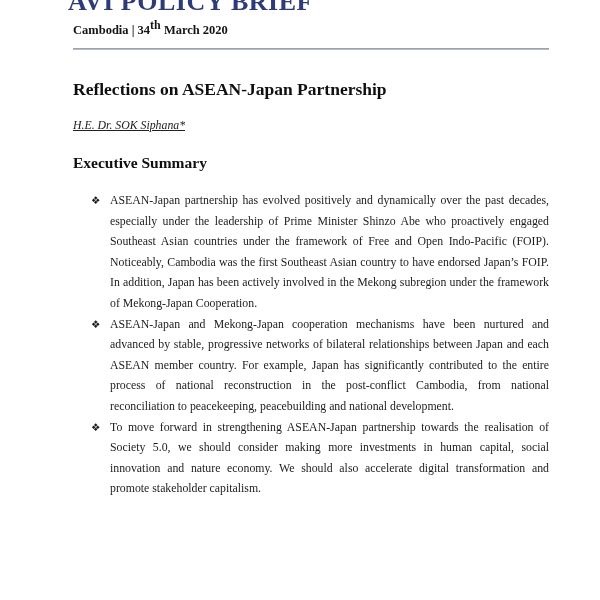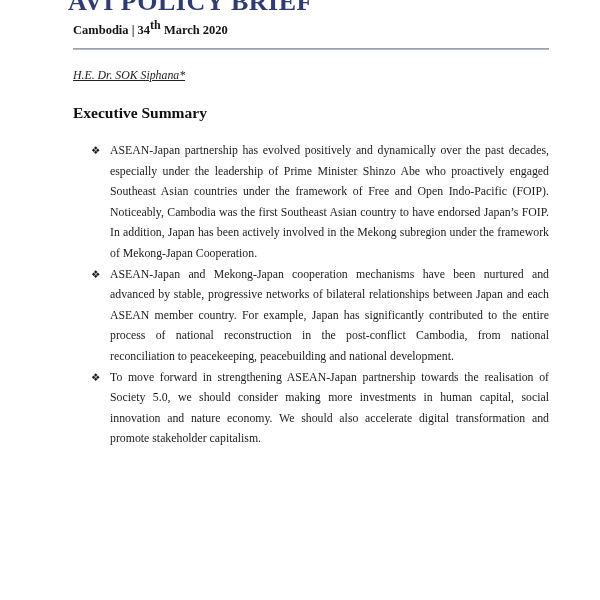--- a/index.html
+++ b/index.html
@@ -97,20 +97,21 @@
 <div class="page">
 
   <div class="masthead-title">AVI POLICY BRIEF</div>
 
   <div class="dateline">
     <span>Cambodia | 34</span><sup>th</sup><span> March 2020</span>
   </div>
 
   <div class="rule"></div>
 
+  <h1 class="doc-heading">Reflections on ASEAN-Japan Partnership</h1>
 
   <p class="author">H.E. Dr. SOK Siphana*</p>
 
   <h2 class="section-heading">Executive Summary</h2>
 
   <ul class="summary-list">
     <li>
       <span class="bullet">❖</span><span>ASEAN-Japan partnership has evolved positively and dynamically over the past decades, especially under the leadership of Prime Minister Shinzo Abe who proactively engaged Southeast Asian countries under the framework of Free and Open Indo-Pacific (FOIP). Noticeably, Cambodia was the first Southeast Asian country to have endorsed Japan’s FOIP. In addition, Japan has been actively involved in the Mekong subregion under the framework of Mekong-Japan Cooperation.</span>
     </li>
     <li>

